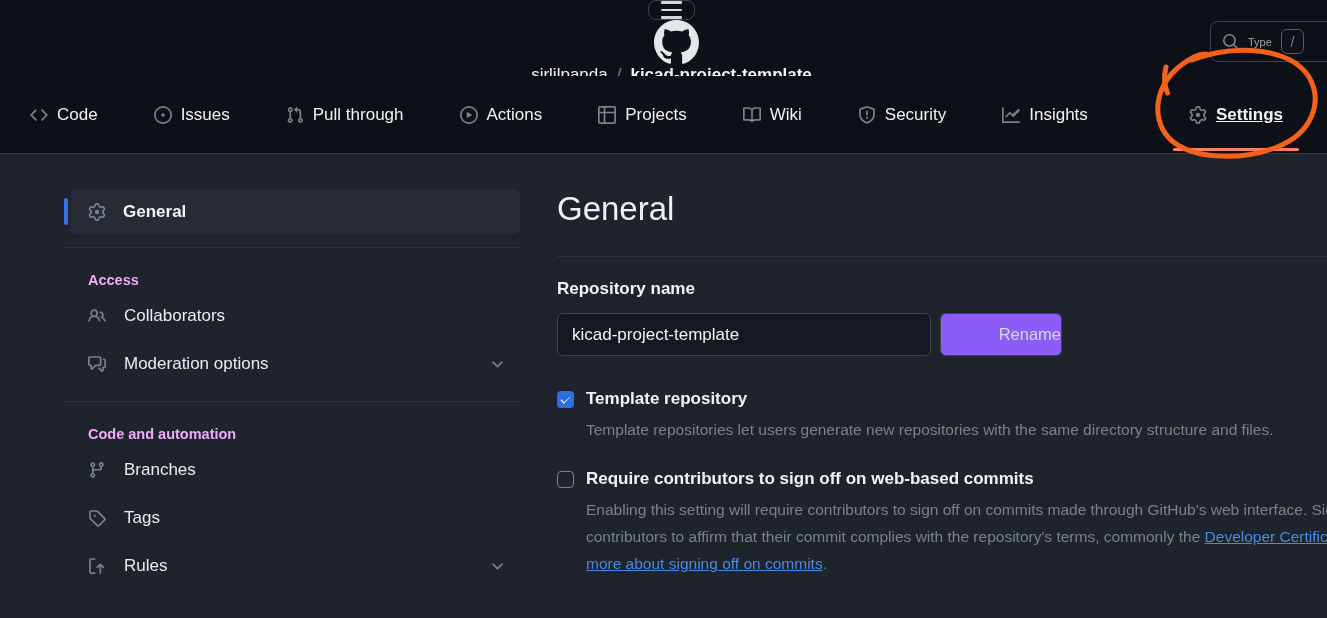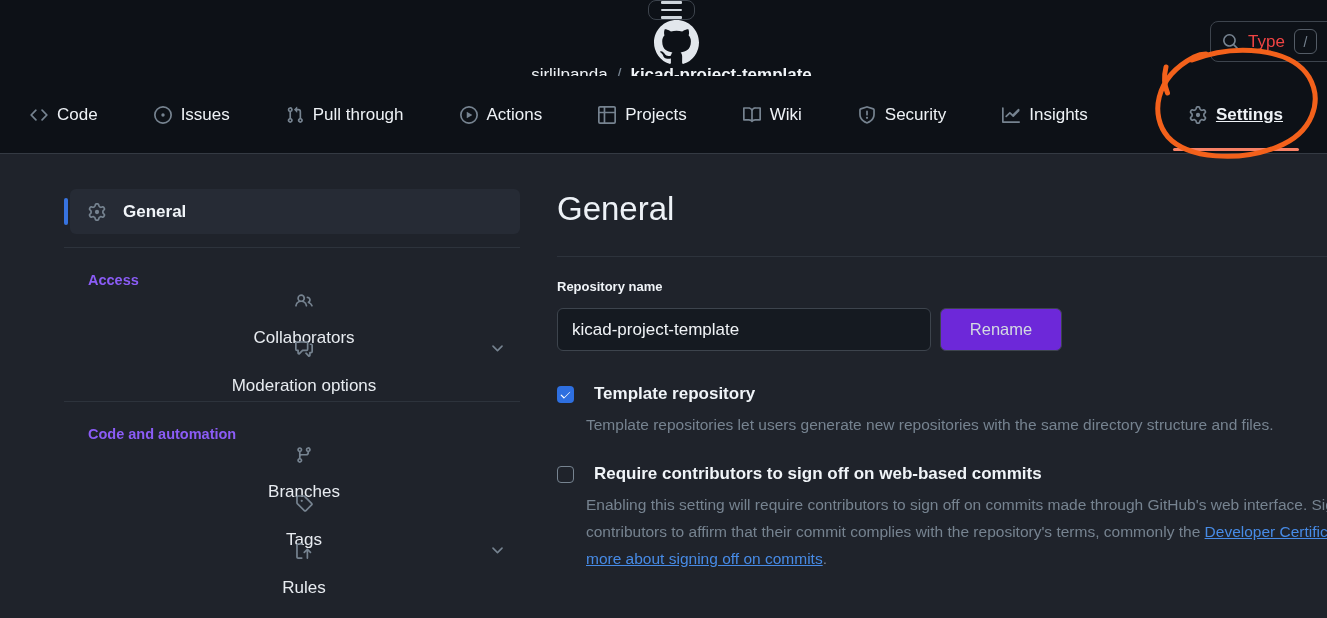--- a/index.html
+++ b/index.html
@@ -28,21 +28,21 @@
   .breadcrumb { margin-left:16px; font-size:17px; display:flex; align-items:center; gap:9px; }
   .breadcrumb .owner { color:#eef2f6; }
   .breadcrumb .sep { color:#768390; }
   .breadcrumb .repo { color:#f0f4f8; font-weight:700; }
   .searchbox {
     position:absolute; left:1210px; top:21px; width:130px; height:41px;
     border:1px solid #3d444d; border-radius:8px;
     display:flex; align-items:center; padding-left:11px; gap:9px;
     color:#768390; cursor:text; background:#0d1117;
   }
-  .searchbox .s-text { font-size:17px; color:#ef4444; }
+  .searchbox .s-text { font-size:11px; color:#a3a3a3; }
   .slash-key {
     min-width:23px; height:25px; border:1px solid #545c66; border-radius:6px;
     display:flex; align-items:center; justify-content:center;
     font-size:14px; color:#768390; padding:0 6px;
   }
 
   
   .navtabs {
     position:absolute; left:0; top:76px; width:1327px; height:78px;
     background:#0d1117; border-bottom:1px solid #343a43;
@@ -62,45 +62,46 @@
     position:relative; margin-left:6px; height:45px; background:#262b35;
     border-radius:6px; display:flex; align-items:center; gap:17px; padding-left:18px;
     cursor:pointer;
   }
   .side-selected::before {
     content:""; position:absolute; left:-6px; top:9px; width:4px; height:27px;
     background:#3773e0; border-radius:3px;
   }
   .side-selected .lbl { font-weight:700; font-size:17px; color:#f0f4f8; }
   .side-divider { border:none; border-top:1px solid #2d333c; margin:13px 0 0 0; }
-  .side-section-title { margin:24px 0 4px 24px; font-size:14.5px; font-weight:700; color:#8b5cf6; }
+  .side-section-title { margin:24px 0 4px 24px; font-size:14.5px; font-weight:700; color:#f0abfc; }
   .side-item {
     height:48px; display:flex; align-items:center; gap:18px; padding-left:24px;
-    font-size:17px; color:#e8ecf1; cursor:pointer; position:relative; border-radius:6px;flex-direction:column;
+    font-size:17px; color:#e8ecf1; cursor:pointer; position:relative; border-radius:6px;
   }
   .side-item .chev { position:absolute; right:14px; color:#768390; }
   .s-ico { color:#768390; flex:none; }
 
   
   .main { position:absolute; left:557px; top:154px; width:770px; }
   .main h1 { margin-top:36px; font-size:33px; font-weight:400; color:#edf1f6; }
   .main-divider { border:none; border-top:1px solid #2d333c; margin:28px 0 0 0; }
-  .field-label { margin-top:22px; font-size:13px; font-weight:700; color:#f0f4f8; }
+  .field-label { margin-top:22px; font-size:17px; font-weight:700; color:#f0f4f8; }
   .repo-row { margin-top:14px; display:flex; gap:9px; }
   .repo-input {
     width:374px; height:43px; background:#151a21; border:1px solid #3d444d;
     border-radius:6px; color:#f0f3f6; font-size:17px; padding:0 14px;
     font-family:"Liberation Sans","DejaVu Sans",sans-serif;
   }
   .rename-btn {
-    width:122px; height:43px; background:#6d28d9; border:1px solid #3d444d;
+    width:122px; height:43px; background:#8b5cf6; border:1px solid #3d444d;
     border-radius:6px; color:#d3dae1; font-size:16.5px; font-weight:500; cursor:pointer;
     font-family:"Liberation Sans","DejaVu Sans",sans-serif;
-  }
-  .chk-row { display:flex; align-items:flex-start; gap:20px; }
+    text-align:right;
+  }
+  .chk-row { display:flex; align-items:flex-start; gap:12px; }
   .chk-row.first { margin-top:33px; }
   .chk-row.second { margin-top:26px; }
   .chk { width:17px; height:17px; border-radius:4px; margin-top:2px; flex:none; cursor:pointer; }
   .chk.checked { background:#2e6fe0; display:flex; align-items:center; justify-content:center; }
   .chk.unchecked { background:transparent; border:1.5px solid #768390; }
   .chk-label { font-size:17px; font-weight:700; color:#f0f4f8; cursor:pointer; }
   .chk-desc { margin:7px 0 0 29px; font-size:15.5px; color:#768390; line-height:27px; white-space:nowrap; }
   .chk-desc a { color:#478be6; text-decoration:underline; cursor:pointer; }
 
   

